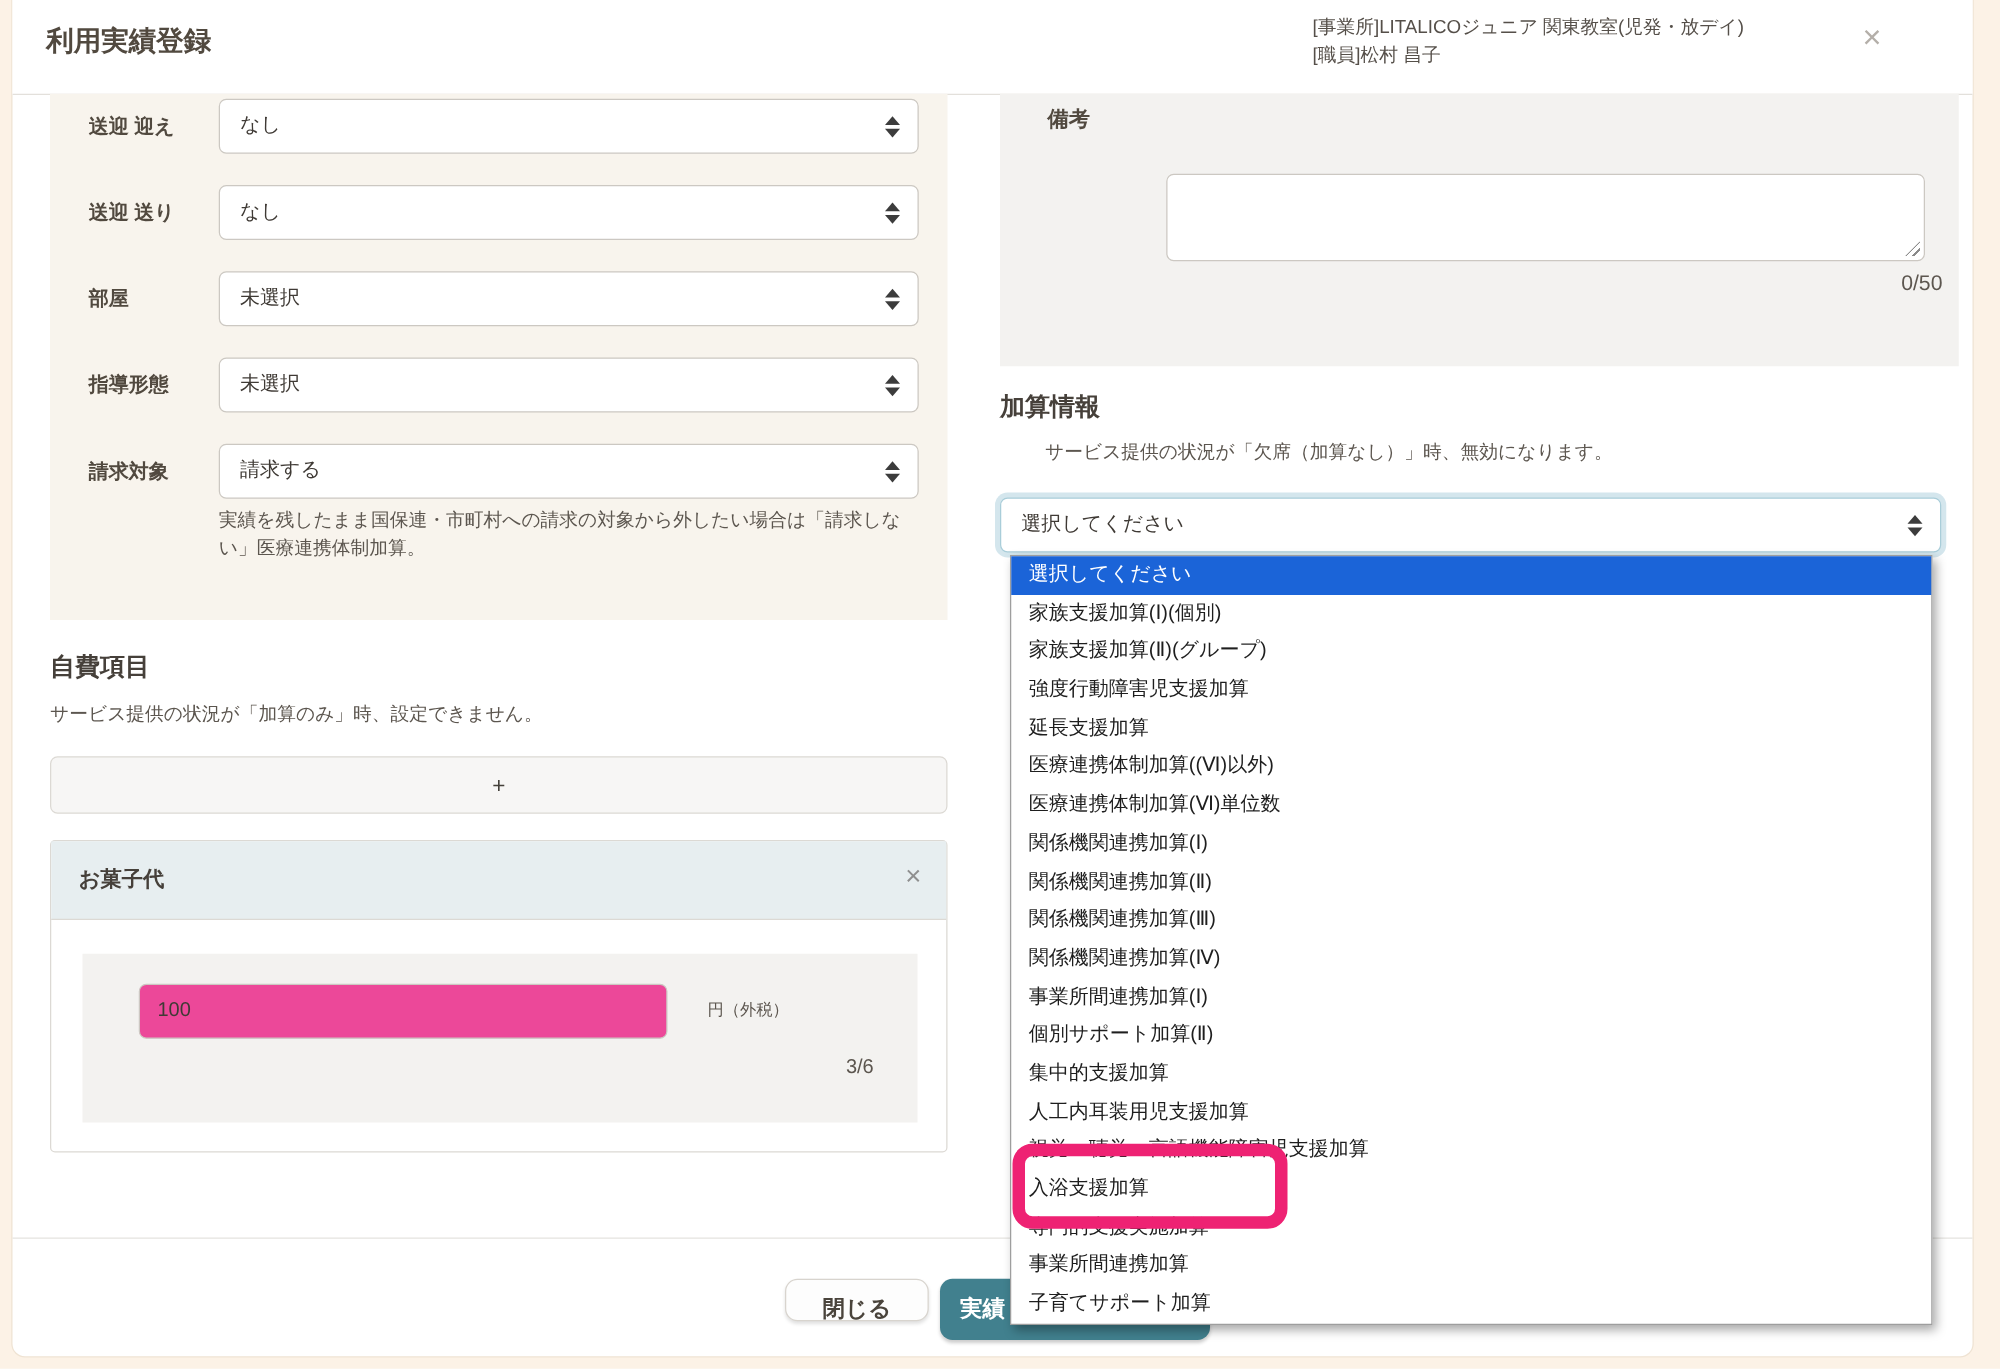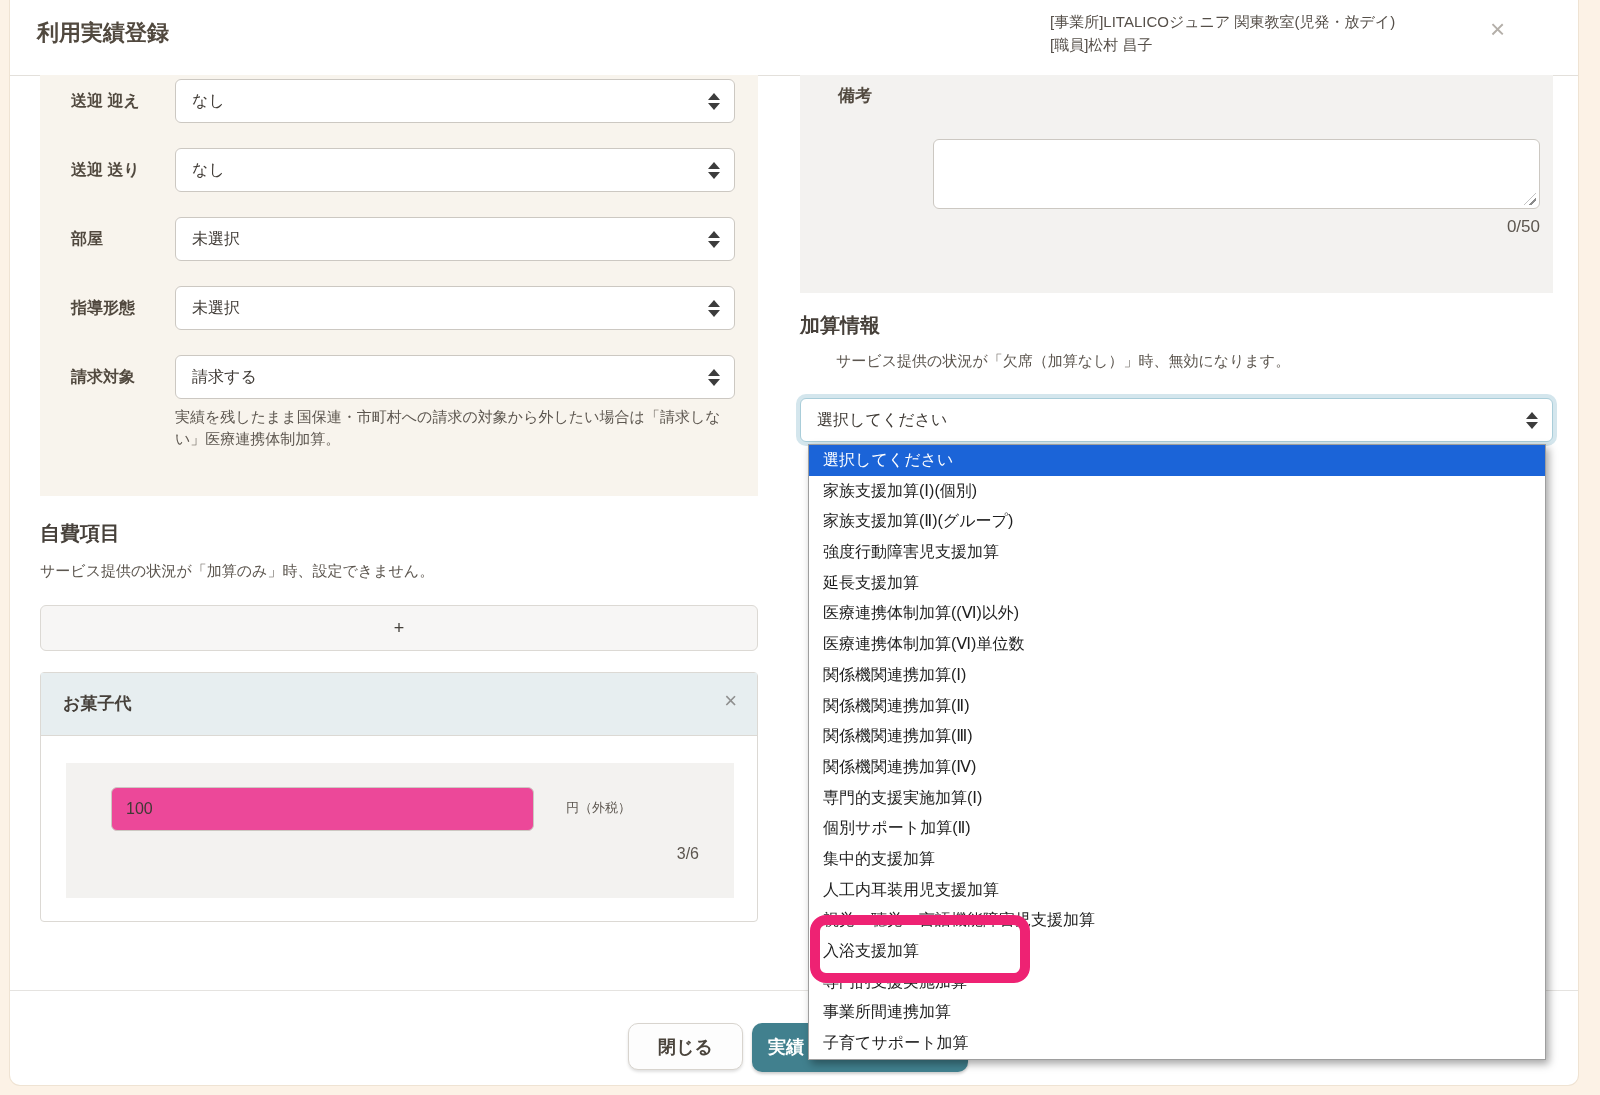--- a/index.html
+++ b/index.html
@@ -47,21 +47,21 @@
   .card-hd .card-close{position:absolute;right:20px;top:17px;font-size:22px;color:#8f8f8f;cursor:pointer;line-height:1;}
   .card-inner{position:absolute;left:25px;top:90px;width:668px;height:135px;background:#f3f2f0;}
   .amt-input{
     position:absolute;left:45px;top:24px;width:423px;height:44px;box-sizing:border-box;
     border:1px solid #ccc8c2;border-radius:6px;background:#ec4899;font-size:16px;color:#3f3a35;
     padding:0 14px;font-family:"Liberation Sans","DejaVu Sans",sans-serif;
   }
   .amt-unit{position:absolute;left:500px;top:36px;font-size:13px;color:#5c564f;white-space:nowrap;}
   .amt-count{position:absolute;right:35px;top:82px;font-size:16px;color:#5c564f;}
   
-  .rpanel{position:absolute;left:790px;top:75px;width:753px;height:218px;background:#f3f2f0;}
+  .rpanel{position:absolute;left:790px;top:75px;width:753px;height:218px;background:#f3f2f0;padding-left:14px;}
   .rlabel{position:absolute;left:38px;top:9px;font-size:17px;font-weight:bold;color:#51493f;}
   .rtext{
     position:absolute;left:133px;top:64px;width:607px;height:70px;box-sizing:border-box;
     background:#fff;border:1px solid #ccc8c2;border-radius:6px;resize:none;
     font-family:"Liberation Sans","DejaVu Sans",sans-serif;font-size:15px;padding:8px;color:#3f3a35;
   }
   .rhandle{
     position:absolute;left:724px;top:118px;width:12px;height:12px;cursor:nwse-resize;
     background:repeating-linear-gradient(135deg,transparent 0 3px,#8a8a8a 3px 4.5px);
     -webkit-clip-path:polygon(100% 0,100% 100%,0 100%);clip-path:polygon(100% 0,100% 100%,0 100%);
@@ -80,21 +80,21 @@
   }
   .opt{height:30.7px;line-height:30.7px;padding-left:14px;font-size:16px;color:#1e1e1e;white-space:nowrap;overflow:hidden;cursor:pointer;}
   .opt.selrow{background:#1b64d8;color:#ffffff;}
   .pink-rect{
     position:absolute;left:800px;top:915px;width:220px;height:68px;box-sizing:border-box;
     border:10px solid #ee2273;border-radius:16px;z-index:20;pointer-events:none;
   }
   
   .footer-line{position:absolute;left:0;top:990px;width:100%;height:1px;background:#e5e3e0;}
   .btn-close{
-    position:absolute;left:618px;top:1023px;width:115px;height:47px;box-sizing:border-box;
+    position:absolute;left:618px;top:1023px;width:115px;height:34px;box-sizing:border-box;
     background:#fdfdfd;border:1px solid #d8d4ce;border-radius:10px;
     font-size:18px;font-weight:bold;color:#4a443c;text-align:center;line-height:47px;
     box-shadow:0 2px 3px rgba(0,0,0,.12);cursor:pointer;z-index:1;
   }
   .btn-submit{
     position:absolute;left:742px;top:1023px;width:216px;height:49px;box-sizing:border-box;
     background:#41808e;border-radius:10px;font-size:18px;font-weight:bold;color:#ffffff;
     line-height:49px;padding-left:16px;box-shadow:0 2px 3px rgba(0,0,0,.2);cursor:pointer;z-index:1;
     white-space:nowrap;overflow:hidden;
   }
@@ -212,21 +212,21 @@
     <div class="opt">家族支援加算(Ⅰ)(個別)</div>
     <div class="opt">家族支援加算(Ⅱ)(グループ)</div>
     <div class="opt">強度行動障害児支援加算</div>
     <div class="opt">延長支援加算</div>
     <div class="opt">医療連携体制加算((Ⅵ)以外)</div>
     <div class="opt">医療連携体制加算(Ⅵ)単位数</div>
     <div class="opt">関係機関連携加算(Ⅰ)</div>
     <div class="opt">関係機関連携加算(Ⅱ)</div>
     <div class="opt">関係機関連携加算(Ⅲ)</div>
     <div class="opt">関係機関連携加算(Ⅳ)</div>
-    <div class="opt">専門的支援実施加算(Ⅰ)</div>
+    <div class="opt">事業所間連携加算(Ⅰ)</div>
     <div class="opt">個別サポート加算(Ⅱ)</div>
     <div class="opt">集中的支援加算</div>
     <div class="opt">人工内耳装用児支援加算</div>
     <div class="opt">視覚・聴覚・言語機能障害児支援加算</div>
     <div class="opt">入浴支援加算</div>
     <div class="opt">専門的支援実施加算</div>
     <div class="opt">事業所間連携加算</div>
     <div class="opt">子育てサポート加算</div>
   </div>
 

